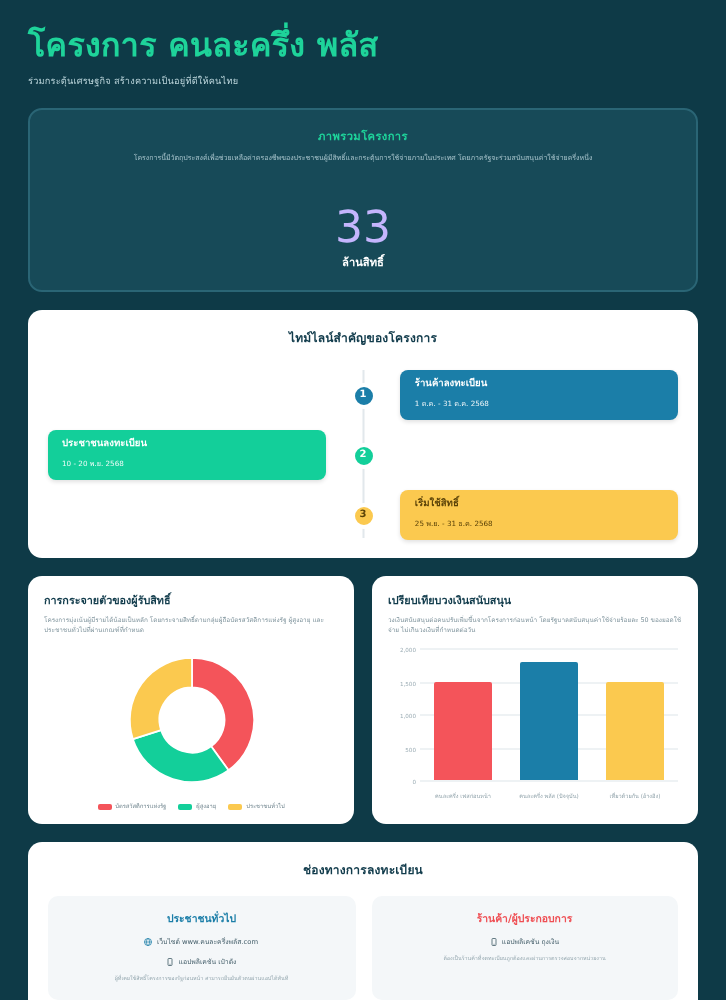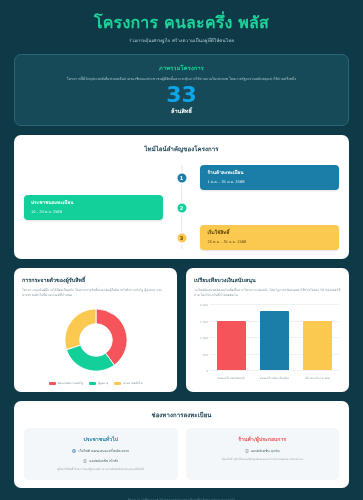--- a/index.html
+++ b/index.html
@@ -5,38 +5,38 @@
   * { box-sizing: border-box; margin: 0; padding: 0; }
   html, body {
     width: 363px; height: 500px;
     background: #0e3a47;
     font-family: "DejaVu Sans", "Liberation Sans", sans-serif;
     overflow: hidden;
   }
   .page { width: 363px; height: 500px; position: relative; padding: 0 14px; }
 
   
-  .header { text-align: center; padding: 14px 0 6px; }
+  .header { padding: 14px 0 6px; }
   .title {
     font-size: 16px; font-weight: bold; color: #1ed39a;
     letter-spacing: .2px; line-height: 1.15;
   }
   .subtitle {
     font-size: 4.6px; color: #bcd6dc; margin-top: 5px; letter-spacing: .1px;
   }
 
   
   .summary {
     background: #174a58; border: 1px solid #2a6575; border-radius: 7px;
     padding: 9px 12px 10px; text-align: center; margin-top: 4px;
   }
   .summary-title { font-size: 5.6px; font-weight: bold; color: #1ed39a; letter-spacing: .2px; }
   .summary-desc { font-size: 3.5px; color: #a9c5cd; margin-top: 5px; line-height: 1.5; }
   .summary-number {
-    font-size: 22px; font-weight: bold; color: #0ea5e9; line-height: 1.05; margin-top: 0;
+    font-size: 22px; font-weight: normal; color: #c4b5fd; line-height: 1.05; margin-top: 20px;
   }
   .summary-unit { font-size: 5.6px; font-weight: bold; color: #ffffff; margin-top: 1px; }
 
   
   .panel {
     background: #ffffff; border-radius: 7px; margin-top: 9px; padding: 9px 10px 8px;
   }
   .panel-title {
     font-size: 6px; font-weight: bold; color: #123c4c; text-align: center; letter-spacing: .1px;
   }

